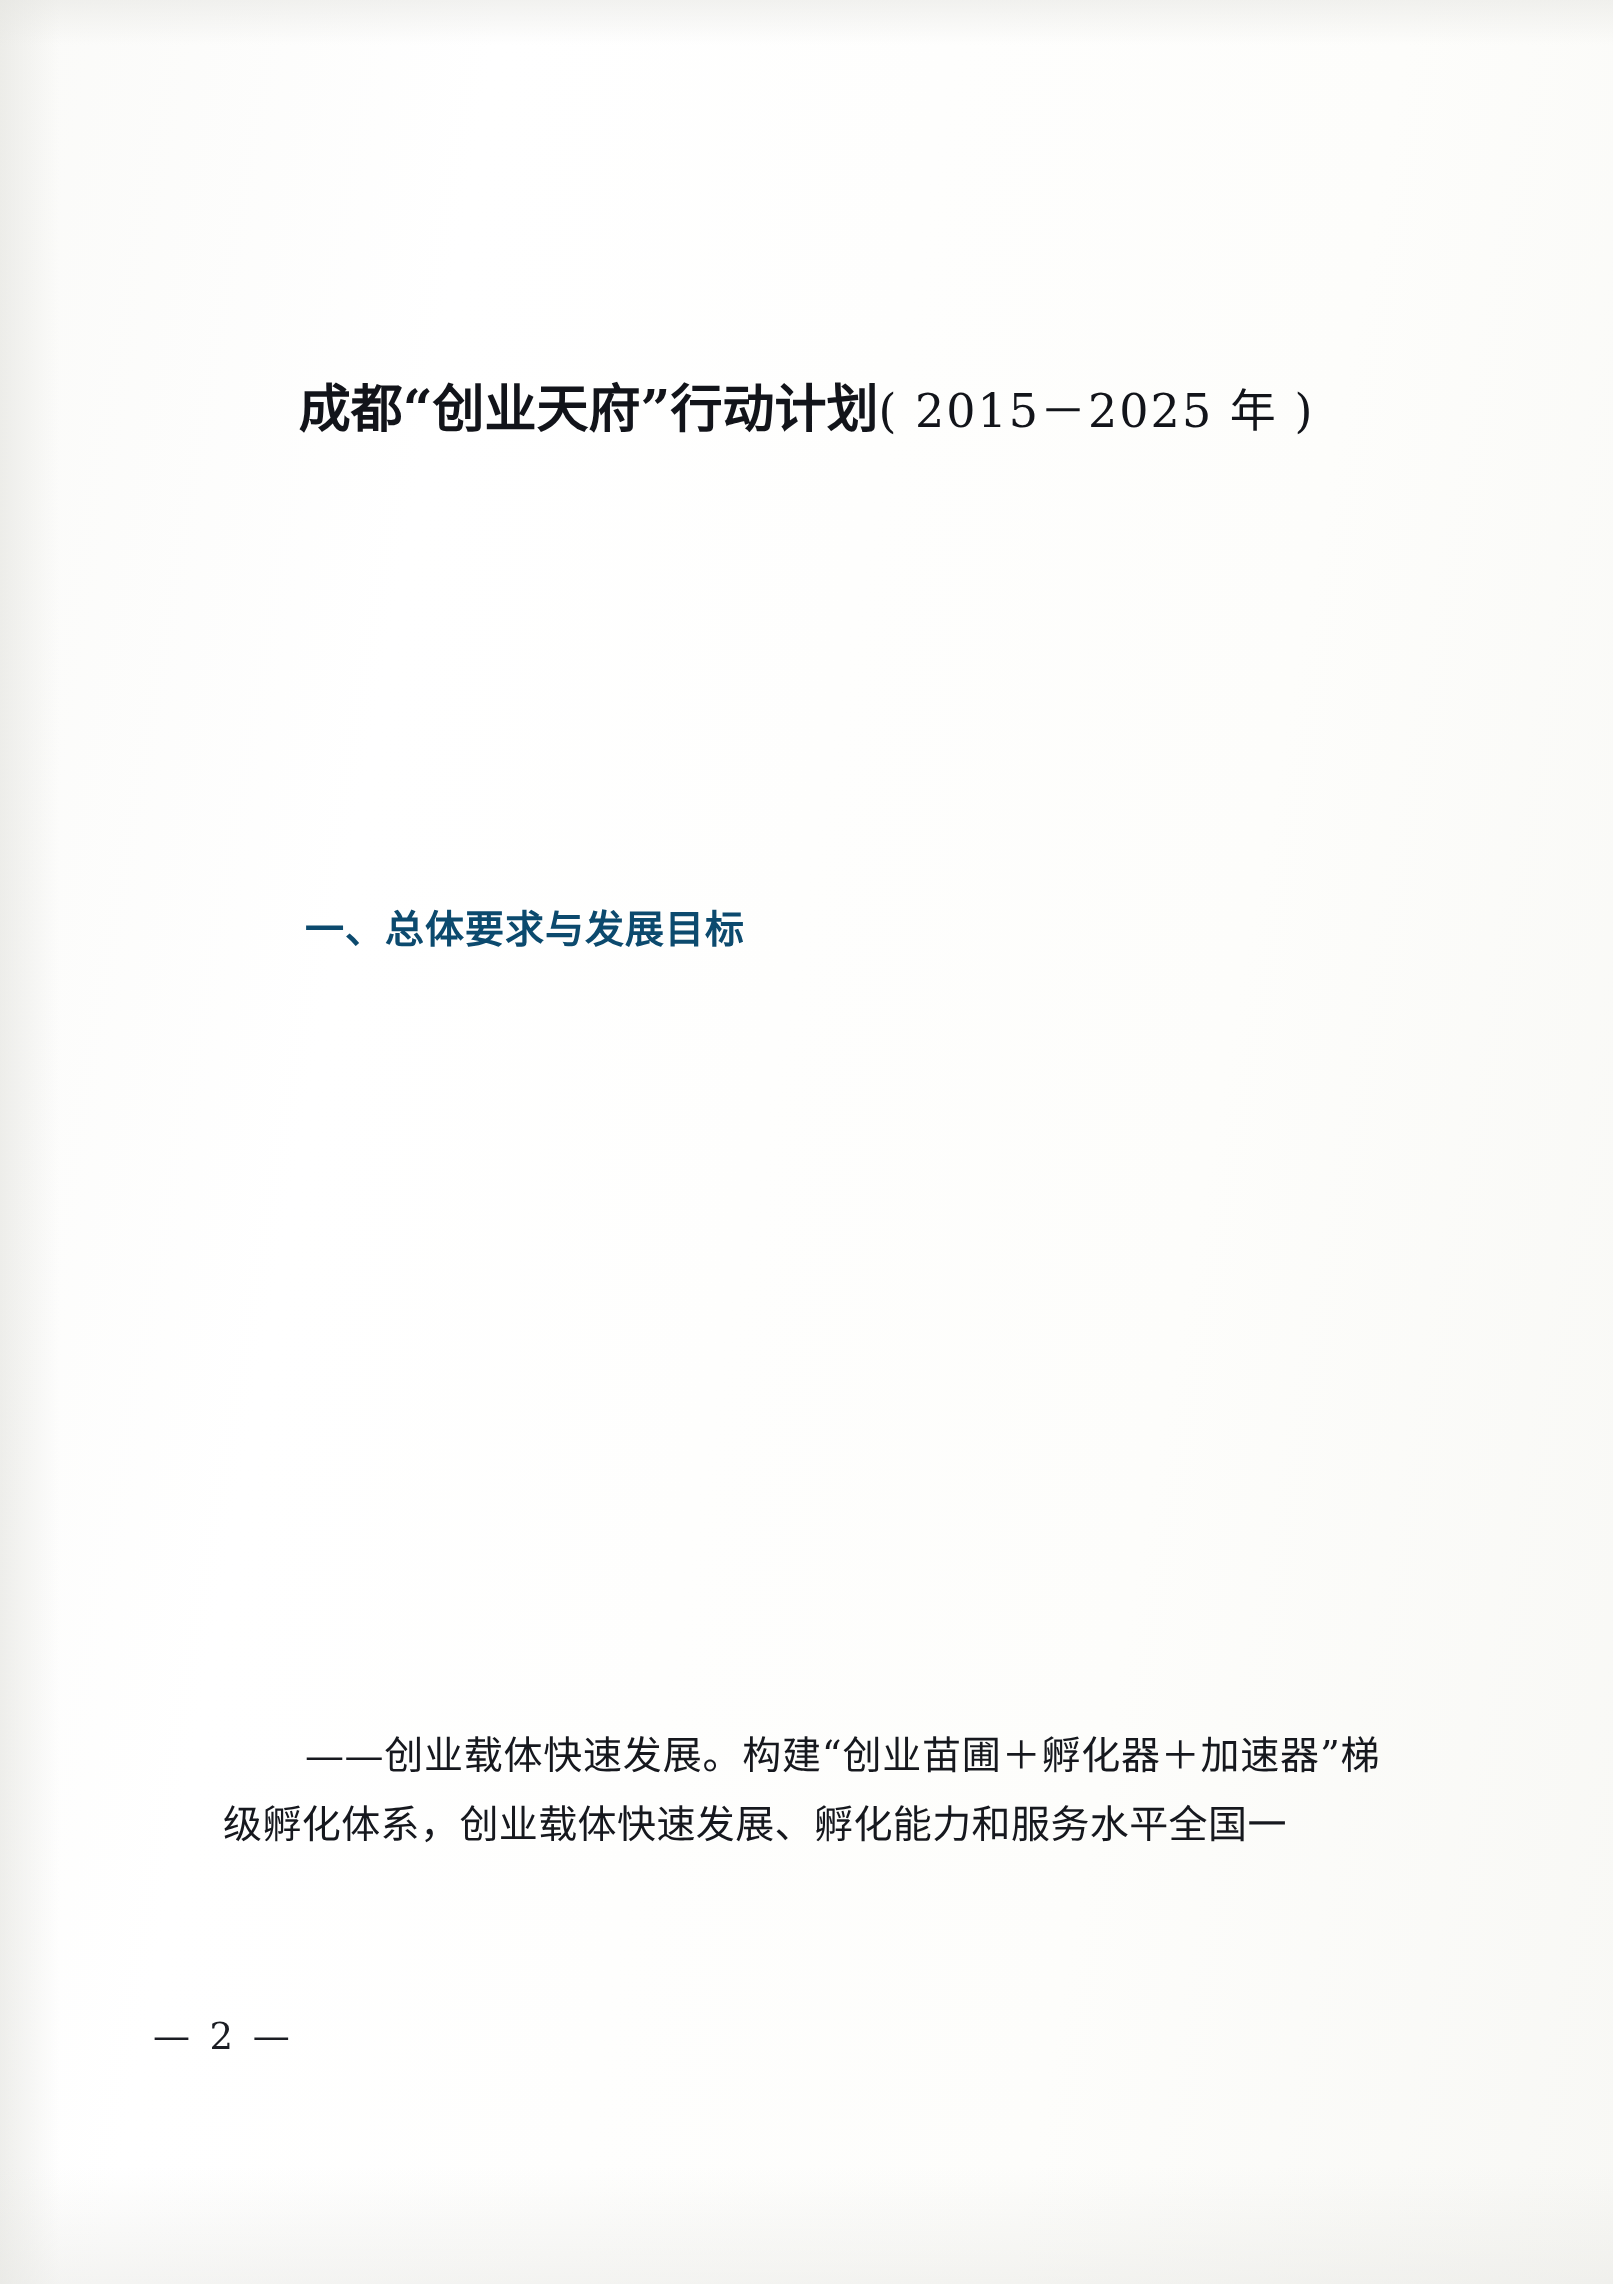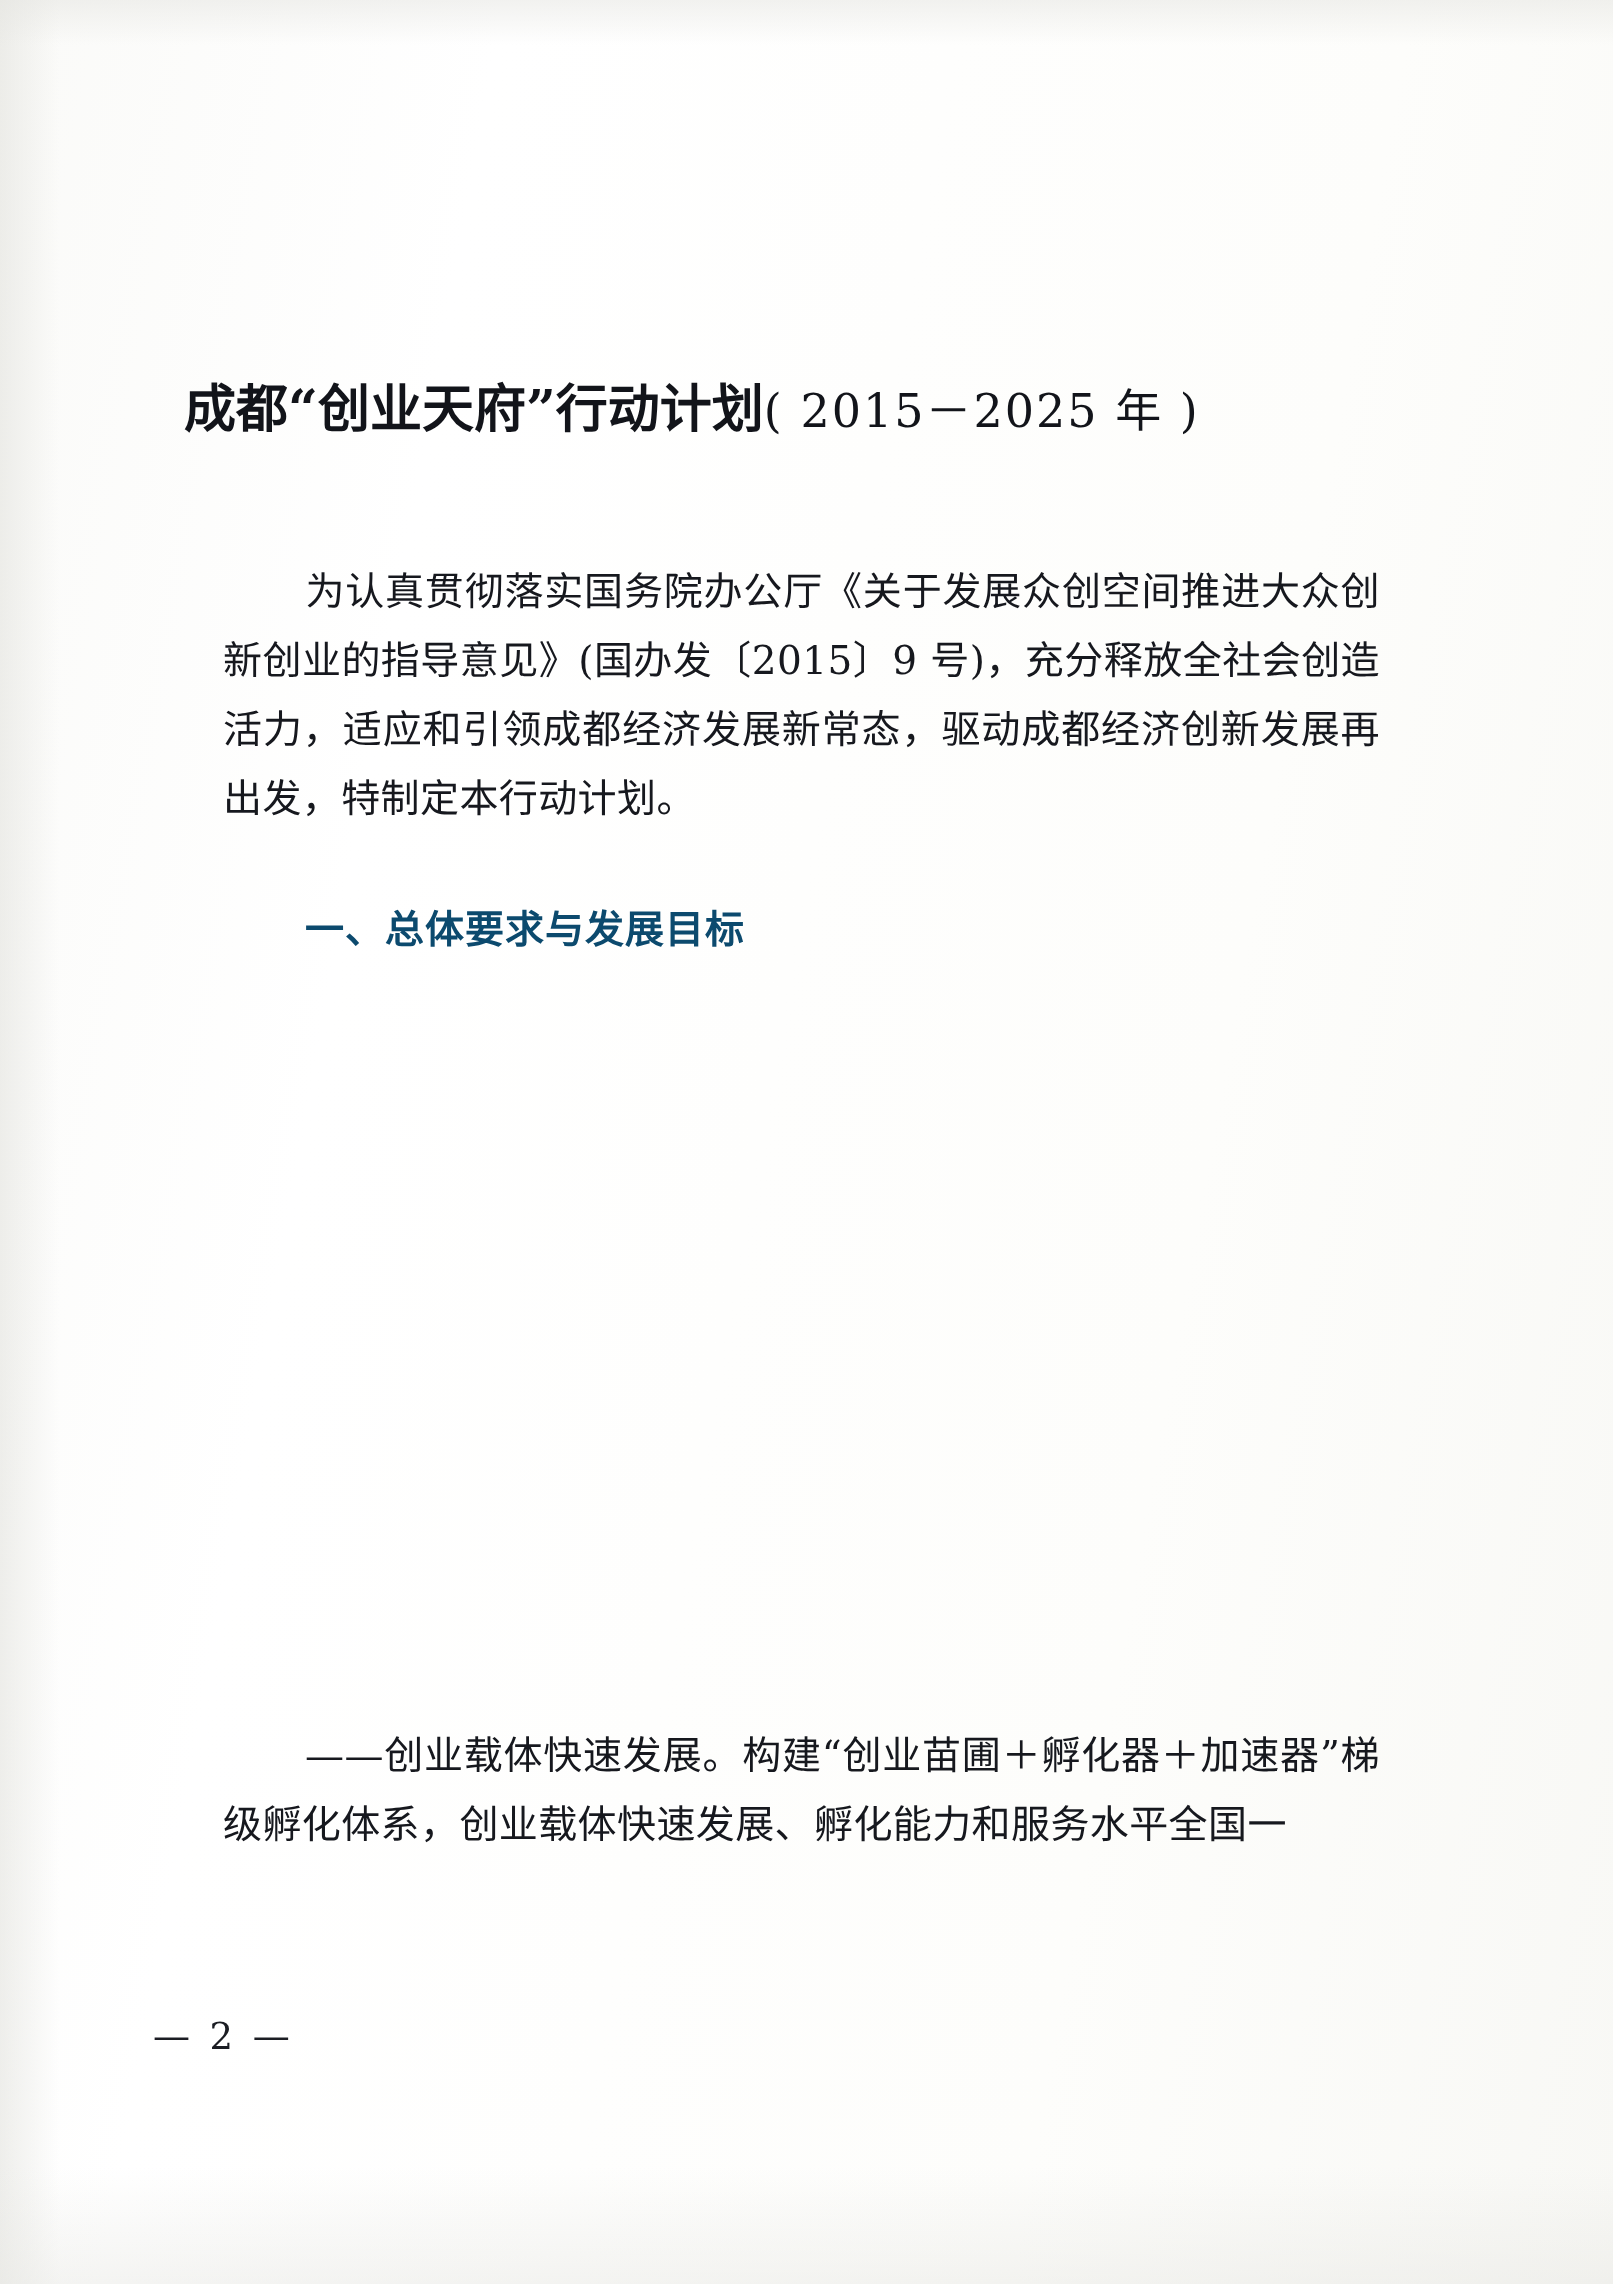--- a/index.html
+++ b/index.html
@@ -36,21 +36,21 @@
     width: 1166px;
     height: 2285px;
   }
 
   
   .doc-title {
     position: absolute;
     left: -39px;
     top: 341px;
     width: 1245px;
-    text-align: left;
+    text-align: center;
     font-family: "DejaVu Serif", "Liberation Serif", serif;
     font-weight: 700;
     font-size: 52px;
     letter-spacing: 1px;
     line-height: 1.25;
     color: #12141a;
     white-space: nowrap;
   }
   .doc-title .t-cn {
     font-weight: 700;
@@ -133,21 +133,20 @@
 <div class="page">
   <div class="paper-tint"></div>
   <div class="edge-shade-left"></div>
   <div class="edge-shade-top"></div>
   <div class="edge-shade-bottom"></div>
 
   <div class="content">
 
     <h1 class="doc-title"><span class="t-cn">成都“创业天府”行动计划</span><span class="t-num">( 2015－2025 年 )</span></h1>
 
-    <p class="para" id="p-0" style="top: 518px;"><span class="ind"></span><span>为认真贯彻落实国务院办公厅《关于发展众创空间推进大众创新创业的指导意见》(国办发〔2015〕9 号)，充分释放全社会创造活力，适应和引领成都经济发展新常态，驱动成都经济创新发展再出发，特制定本行动计划。</span></p>
 
     <p class="heading" id="p-1" style="top: 859px;"><span class="ind"></span><span>一、总体要求与发展目标</span></p>
 
 
 
 
     <p class="para" id="p-5" style="top: 1682px;"><span class="ind"></span><span>——创业载体快速发展。构建“创业苗圃＋孵化器＋加速器”梯级孵化体系，创业载体快速发展、孵化能力和服务水平全国一</span></p>
 
   </div>
 

